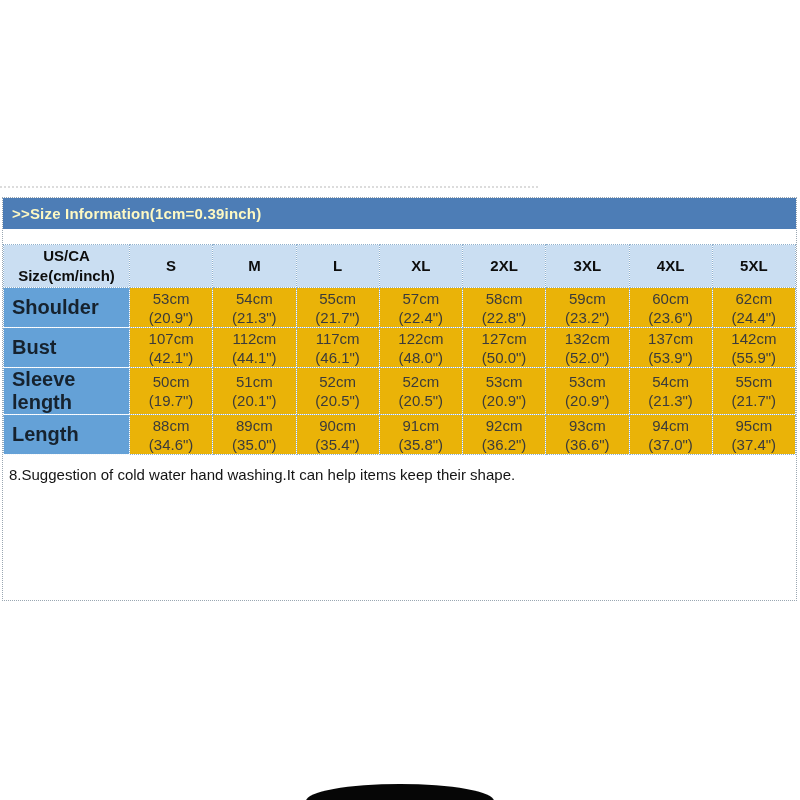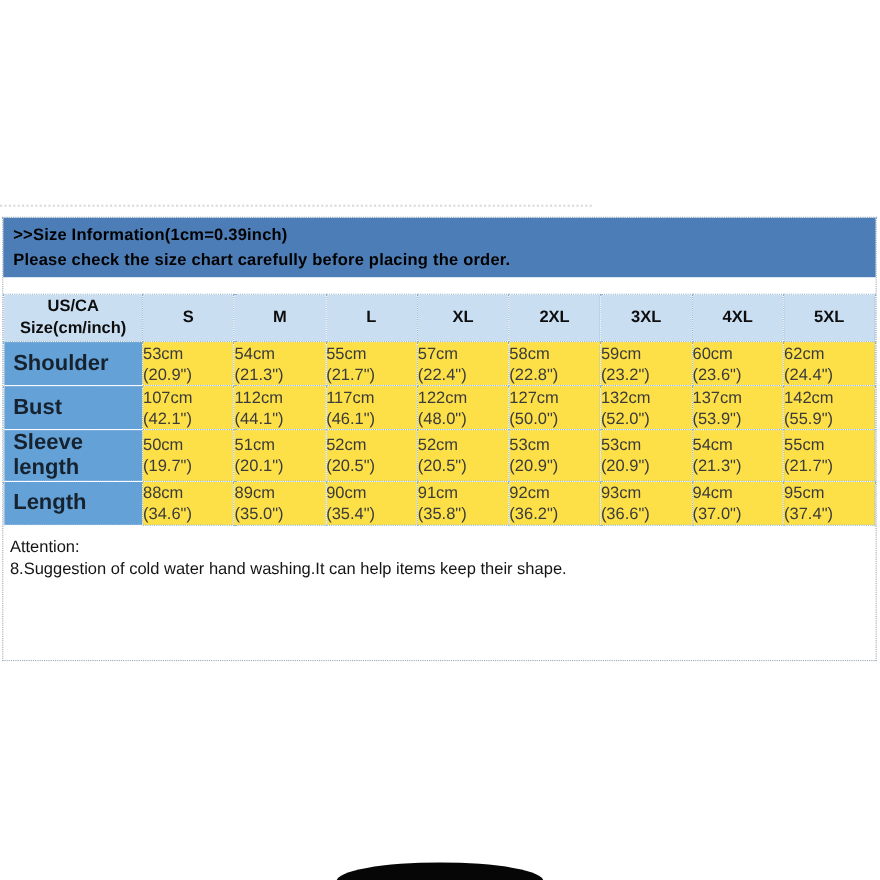--- a/index.html
+++ b/index.html
@@ -8,21 +8,21 @@
   .sheet { position:relative; width:800px; height:800px; background:#ffffff; overflow:hidden; margin:0 auto; }
 
   .top-remnant { position:absolute; left:0; top:186px; width:538px; border-top:2px dotted #dcdcdc; }
 
   .chart-block {
     position:absolute; left:2px; top:197px; width:795px; height:404px;
     border:1px dotted #9aa7b2; background:#ffffff;
   }
 
   .banner {
-    background:#4d7db6; color:#000000; font-weight:bold; font-size:15px;
+    background:#4d7db6; color:#fef9c3; font-weight:bold; font-size:15px;
     line-height:23px; padding:4px 8px 4px 9px; letter-spacing:.2px;
   }
 
   table.size-table { width:100%; border-collapse:collapse; table-layout:fixed; margin-top:15px; }
   .size-table td, .size-table th { border:1px dotted #8fb0cd; overflow:hidden; }
 
   .size-table .hdr {
     background:#cadef2; color:#0d0d0d; font-weight:bold; font-size:15px;
     text-align:center; vertical-align:middle; height:43px; line-height:20px;
   }
@@ -31,21 +31,21 @@
     text-align:center; vertical-align:middle; height:21px;
     border-top:1px dotted #ffffff; border-bottom:1px dotted #ffffff;
   }
   .size-table .uk-au.lbl { font-size:15px; }
   .size-table .mlabel {
     background:#64a1d7; color:#16222e; font-weight:bold; font-size:20px;
     text-align:left; padding-left:8px; vertical-align:middle; height:40px;
     border-top:1px dotted #f2f6fa; border-bottom:1px dotted #f2f6fa;
   }
   .size-table .val {
-    background:#fde047; color:#3b3b3b; font-size:15px; 
+    background:#eab308; color:#3b3b3b; font-size:15px; text-align:center;
     vertical-align:middle; height:40px; line-height:19px;
   }
 
   .attention { padding:10px 8px 0 6px; color:#141414; font-size:15px; line-height:19.5px; }
   .attention .a-line { white-space:nowrap; }
 
   .bottom-fragment {
     position:absolute; left:50%; bottom:-18px; transform:translateX(-50%);
     width:188px; height:34px; background:#060606; border-radius:50%;
   }
@@ -54,21 +54,20 @@
 <body>
 
 <div class="sheet">
 
   <div class="top-remnant"></div>
 
   <div class="chart-block">
 
     <div class="banner">
       <div>&gt;&gt;Size Information(1cm=0.39inch)</div>
-      <div>Please check the size chart carefully before placing the order.</div>
     </div>
 
     <table class="size-table">
       <colgroup>
         <col style="width:126px">
         <col>
           <col>
           <col>
           <col>
           <col>
@@ -228,21 +227,20 @@
             </td>
             <td class="val">
               <div>95cm</div>
               <div>(37.4")</div>
             </td>
           </tr>
         </tbody>
     </table>
 
     <div class="attention">
-      <div class="a-line">Attention:</div>
       <div class="a-line">8.Suggestion of cold water hand washing.It can help items keep their shape.</div>
     </div>
 
   </div>
 
   <div class="bottom-fragment"></div>
 
 </div>
 
 </body></html>

